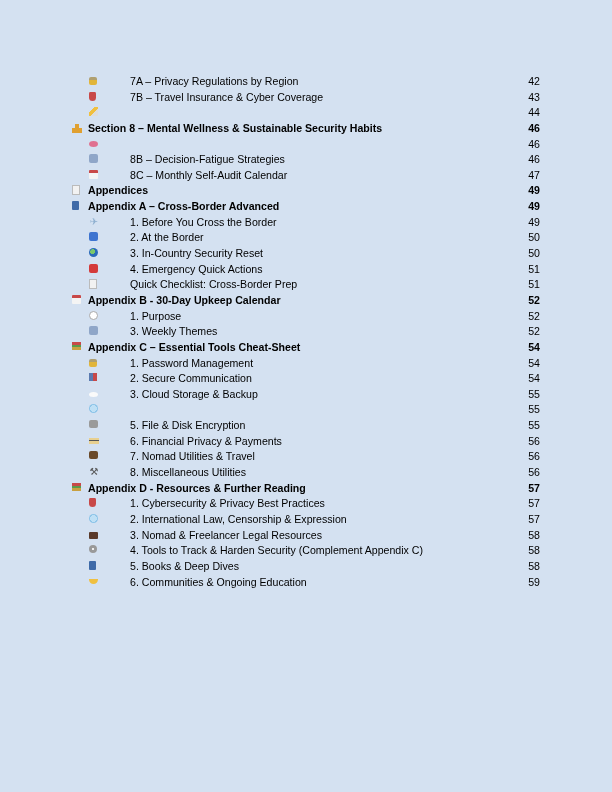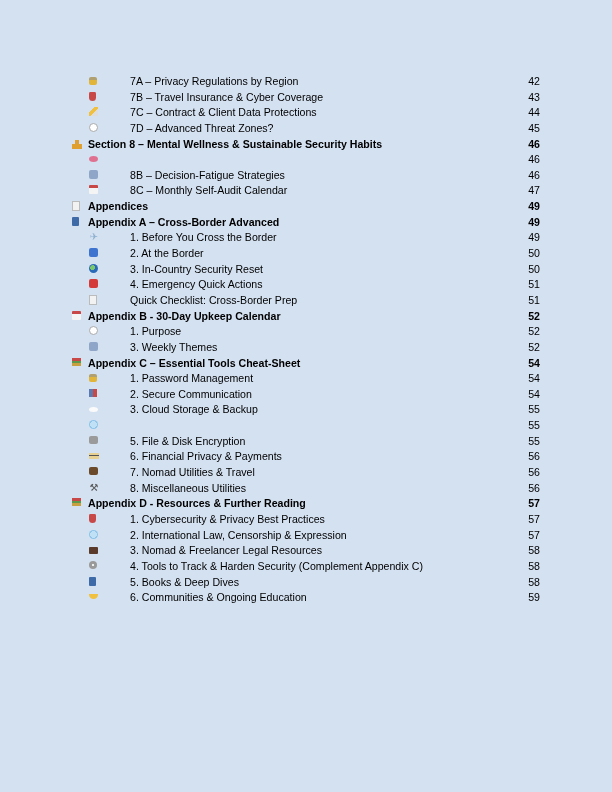--- a/index.html
+++ b/index.html
@@ -88,27 +88,21 @@
       <span class="label">7A – Privacy Regulations by Region</span>
       <span class="page">42</span>
     </div>
     <div class="toc-row level-2">
       <span class="icon ic-shield"></span>
       <span class="label">7B – Travel Insurance &amp; Cyber Coverage</span>
       <span class="page">43</span>
     </div>
     <div class="toc-row level-2">
       <span class="icon ic-pencil"></span>
-      <span class="label">7C – Contract &amp; Client Data Protections</span>
       <span class="page">44</span>
-    </div>
-    <div class="toc-row level-2">
-      <span class="icon ic-clock"></span>
-      <span class="label">7D – Advanced Threat Zones?</span>
-      <span class="page">45</span>
     </div>
     <div class="toc-row level-1">
       <span class="icon ic-person"></span>
       <span class="label">Section 8 – Mental Wellness &amp; Sustainable Security Habits</span>
       <span class="page">46</span>
     </div>
     <div class="toc-row level-2">
       <span class="icon ic-brain"></span>
       <span class="page">46</span>
     </div>

